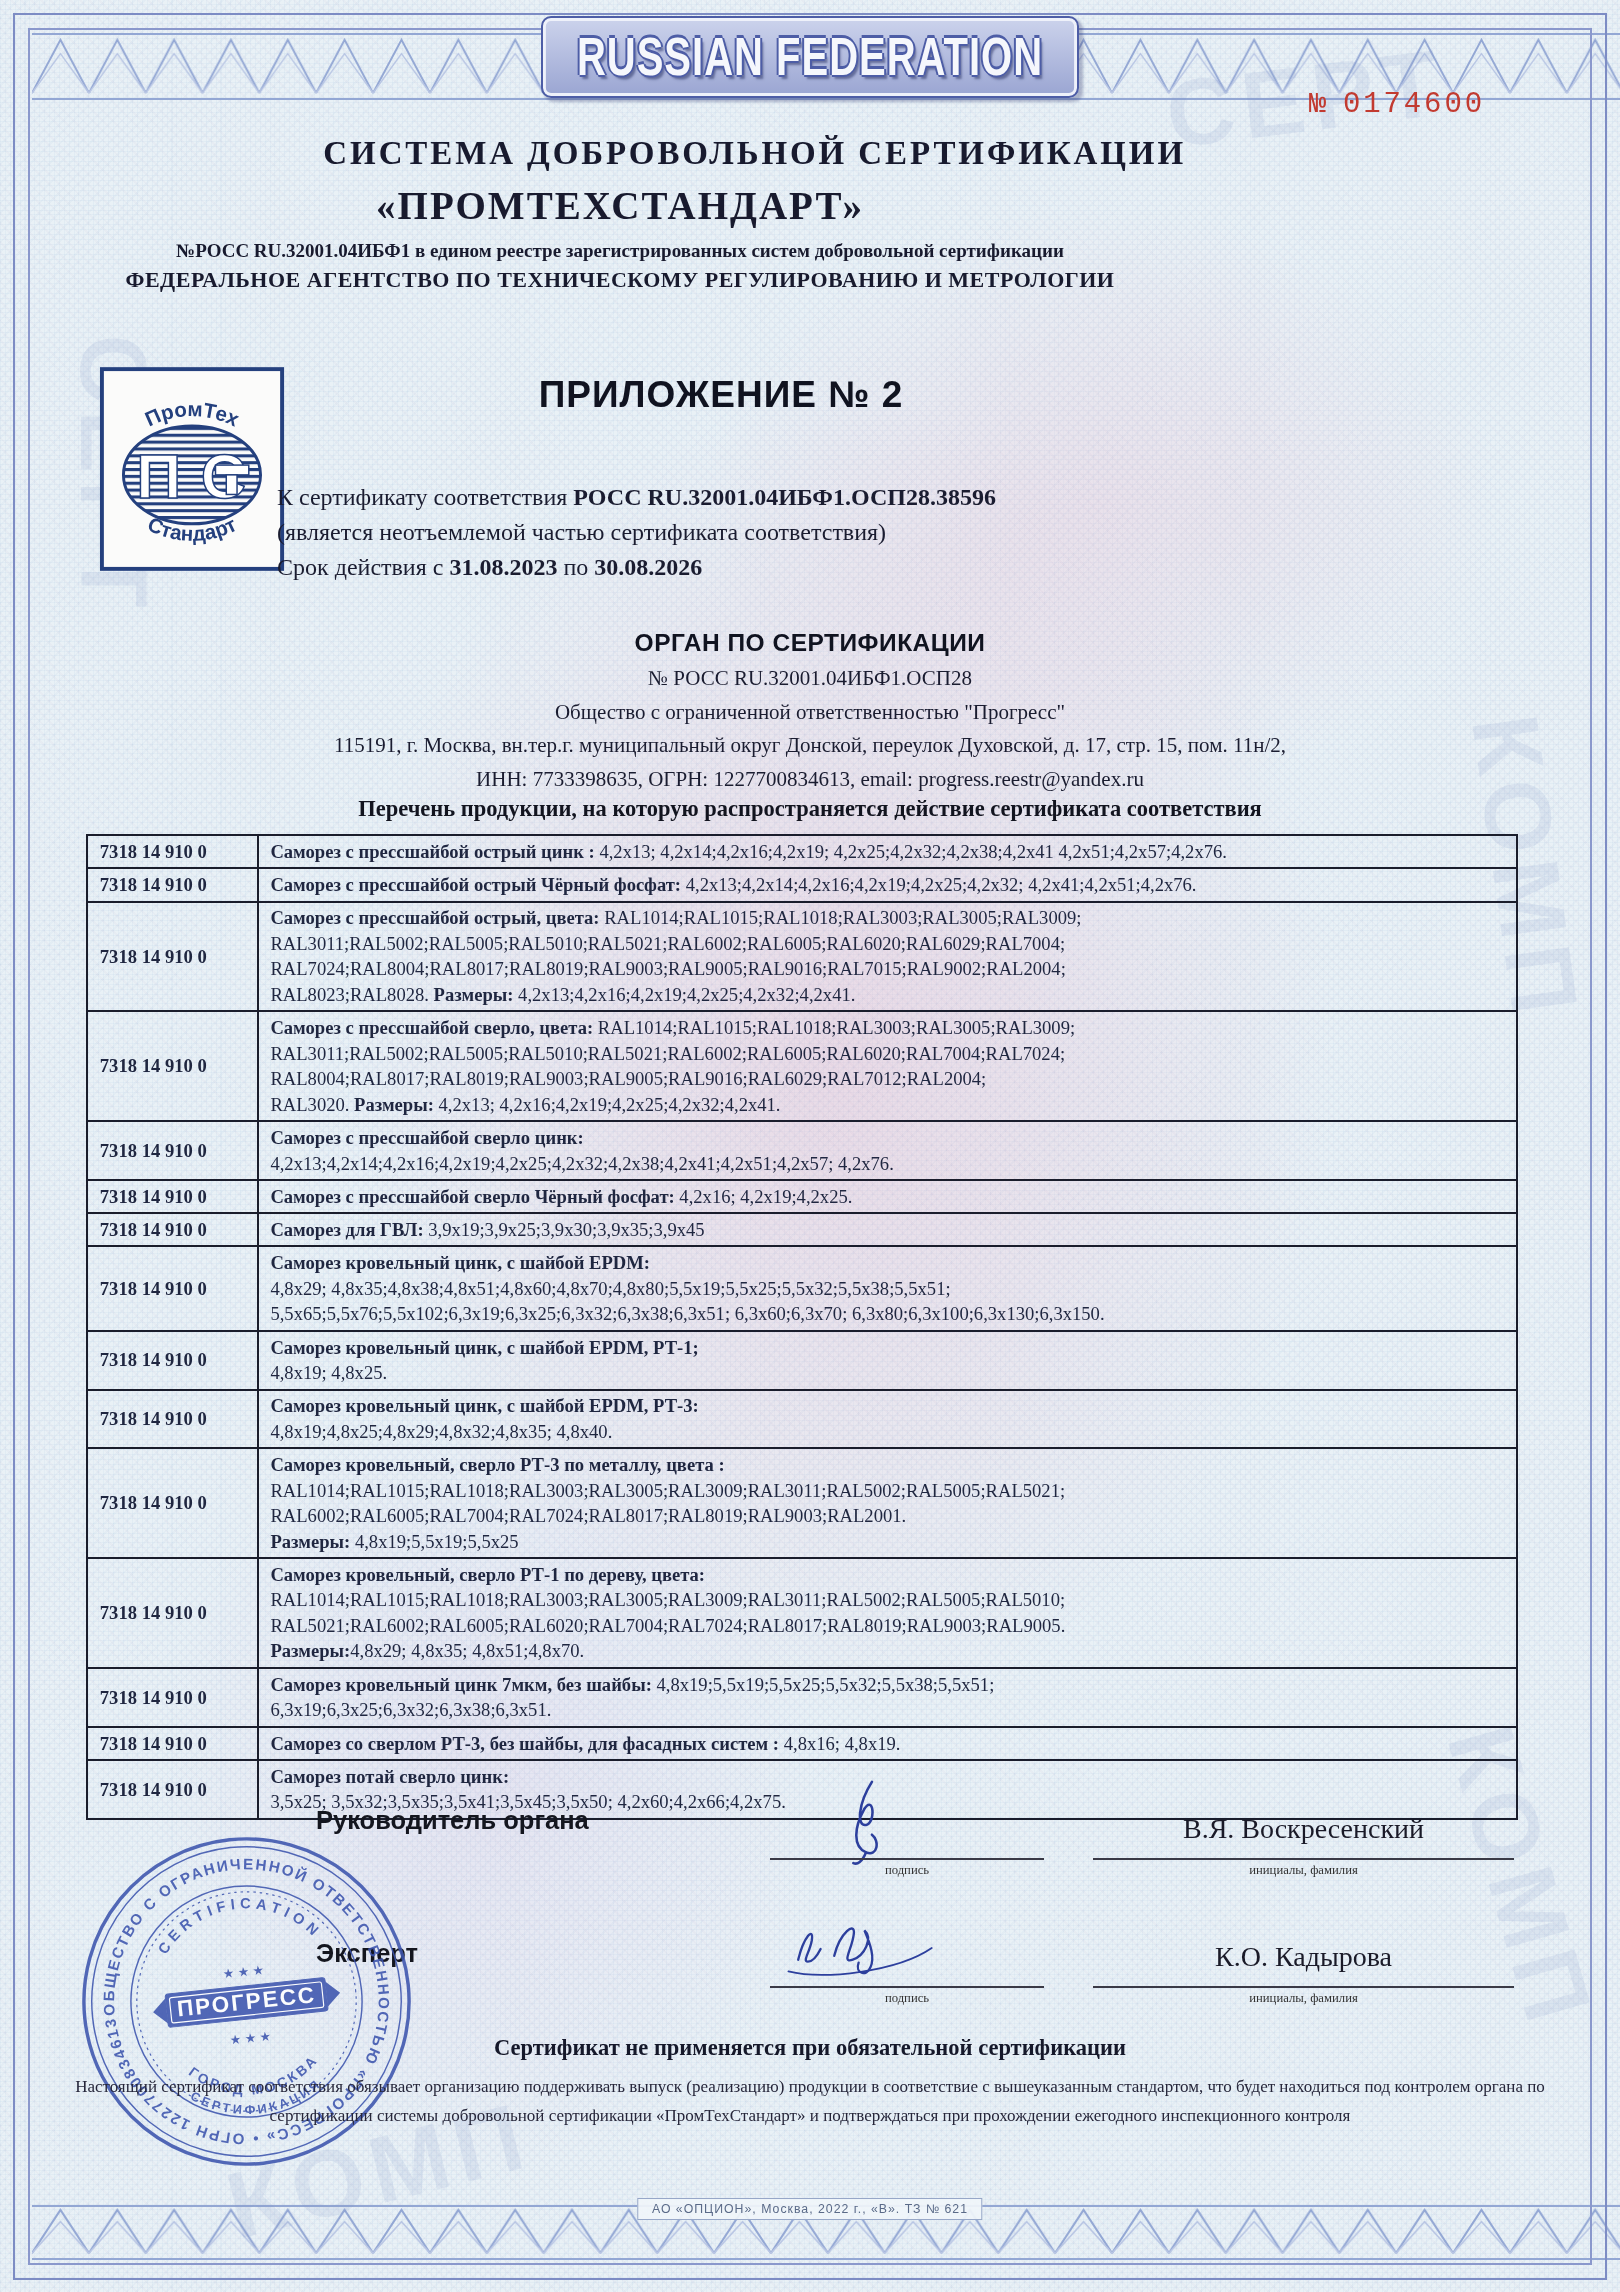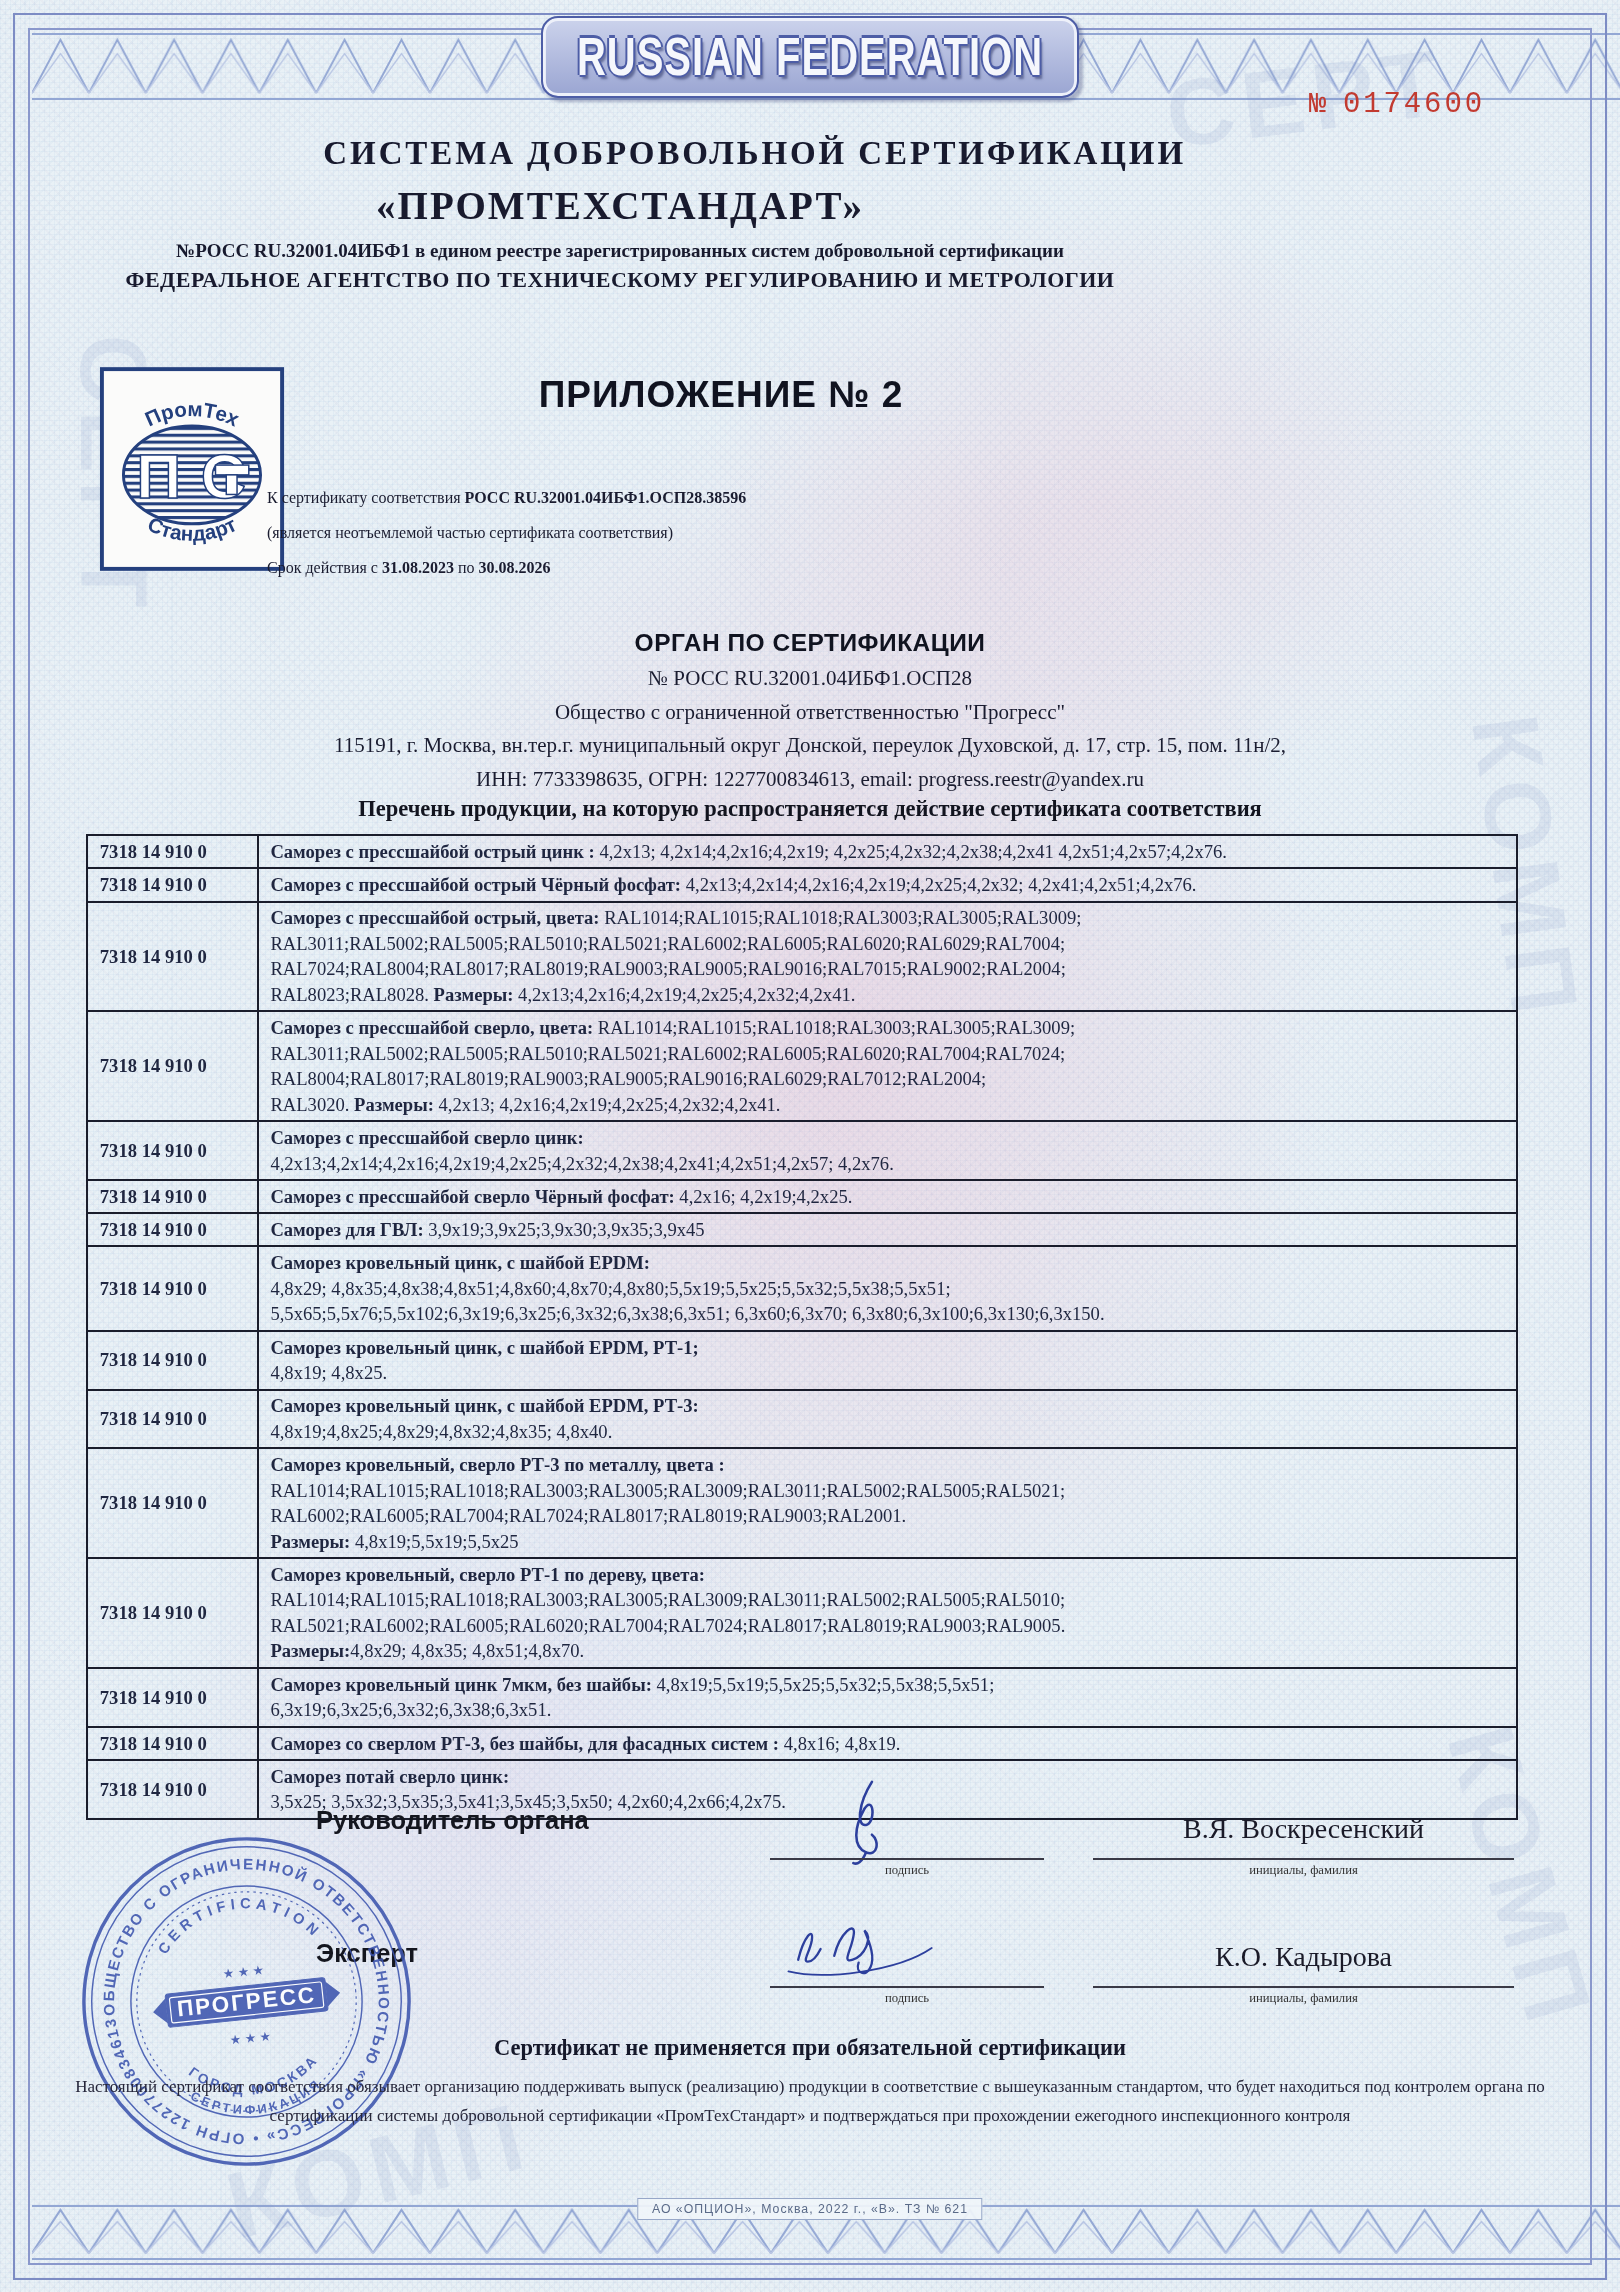--- a/index.html
+++ b/index.html
@@ -18,40 +18,40 @@
   .frame{position:absolute;pointer-events:none;}
   .frame.outer{inset:12.7px;border:2.9px solid #7d8cc4;}
   .frame.inner{inset:28px;border:2px solid #8a98cc;}
   .zig{position:absolute;left:32px;right:32px;}
   .zig.top{top:32px;height:69px;}
   .zig.bottom{bottom:32px;height:57px;}
   .wm{position:absolute;font-family:"Liberation Sans",sans-serif;font-weight:bold;
       font-size:94px;letter-spacing:7.8px;color:rgba(125,150,200,.14);white-space:nowrap;}
   
   .banner{position:absolute;top:15.7px;left:50%;transform:translateX(-50%);width:534px;height:78px;
-    background:linear-gradient(#ccd3ec,#9aa5d2);border:2.9px solid #4d5da6;border-radius:17px;
+    background:linear-gradient(#ccd3ec,#9aa5d2);border:2.9px solid #4d5da6;border-radius:10px;
     box-shadow:0 0 0 2.9px #eef1fa inset, 3.9px 3.9px 2.9px rgba(60,70,120,.35);
     display:flex;align-items:center;justify-content:center;}
   .banner span{font-family:"Liberation Sans",sans-serif;font-weight:bold;font-size:40px;
     letter-spacing:1px;color:#f5f7fc;transform:scaleY(1.35);white-space:nowrap;
     text-shadow:-2px 0 0 #4d5da6,2px 0 0 #4d5da6,0 -2px 0 #4d5da6,0 2px 0 #4d5da6,2.9px 2.9px 2px rgba(40,50,100,.55);}
   .docnum{position:absolute;top:88px;right:135px;font-size:29px;letter-spacing:2.9px;color:#c23a30;font-family:Liberation Mono, monospace;}
   .docnum .no{margin-right:13.7px;}
   
   .hdr{position:absolute;left:54px;top:135px;width:1132px;text-align:center;color:#181a2e;}
   .hdr .t1{font-size:33px;font-weight:bold;letter-spacing:2.9px;text-align:right;}
   .hdr .t2{font-size:39px;font-weight:bold;letter-spacing:2px;margin-top:10.8px;}
   .hdr .t3{font-size:19px;font-weight:bold;margin-top:12.7px;}
   .hdr .t4{font-size:22px;font-weight:bold;margin-top:4.9px;letter-spacing:0.5px;}
   
   .logo{position:absolute;left:98px;top:365px;}
   
   .annex-h{position:absolute;left:265px;top:374px;width:912px;text-align:center;
     font-family:"Liberation Sans",sans-serif;font-weight:bold;font-size:37px;letter-spacing:1px;color:#101320;}
-  .annex{position:absolute;left:267px;top:480px;width:941px;font-size:16px;line-height:35px;color:#1a1c30;}
+  .annex{position:absolute;left:277px;top:480px;width:941px;font-size:24px;line-height:35px;color:#1a1c30;}
   .annex b{font-weight:bold;}
   
   .org{position:absolute;left:0;right:0;top:629px;text-align:center;color:#1a1c30;}
   .org .oh{font-family:"Liberation Sans",sans-serif;font-weight:bold;font-size:24.5px;letter-spacing:0.5px;color:#101320;}
   .org div.l{font-size:21px;margin-top:8.8px;}
   .caption{position:absolute;left:0;right:0;top:796px;text-align:center;font-size:22.5px;font-weight:bold;color:#12141f;}
   
   table.products{position:absolute;left:86px;top:834px;width:1432px;border-collapse:collapse;
     border:2.9px solid #171a28;table-layout:fixed;}
   table.products td{border:2px solid #1a1d2c;vertical-align:middle;padding:2.9px 11.8px;

